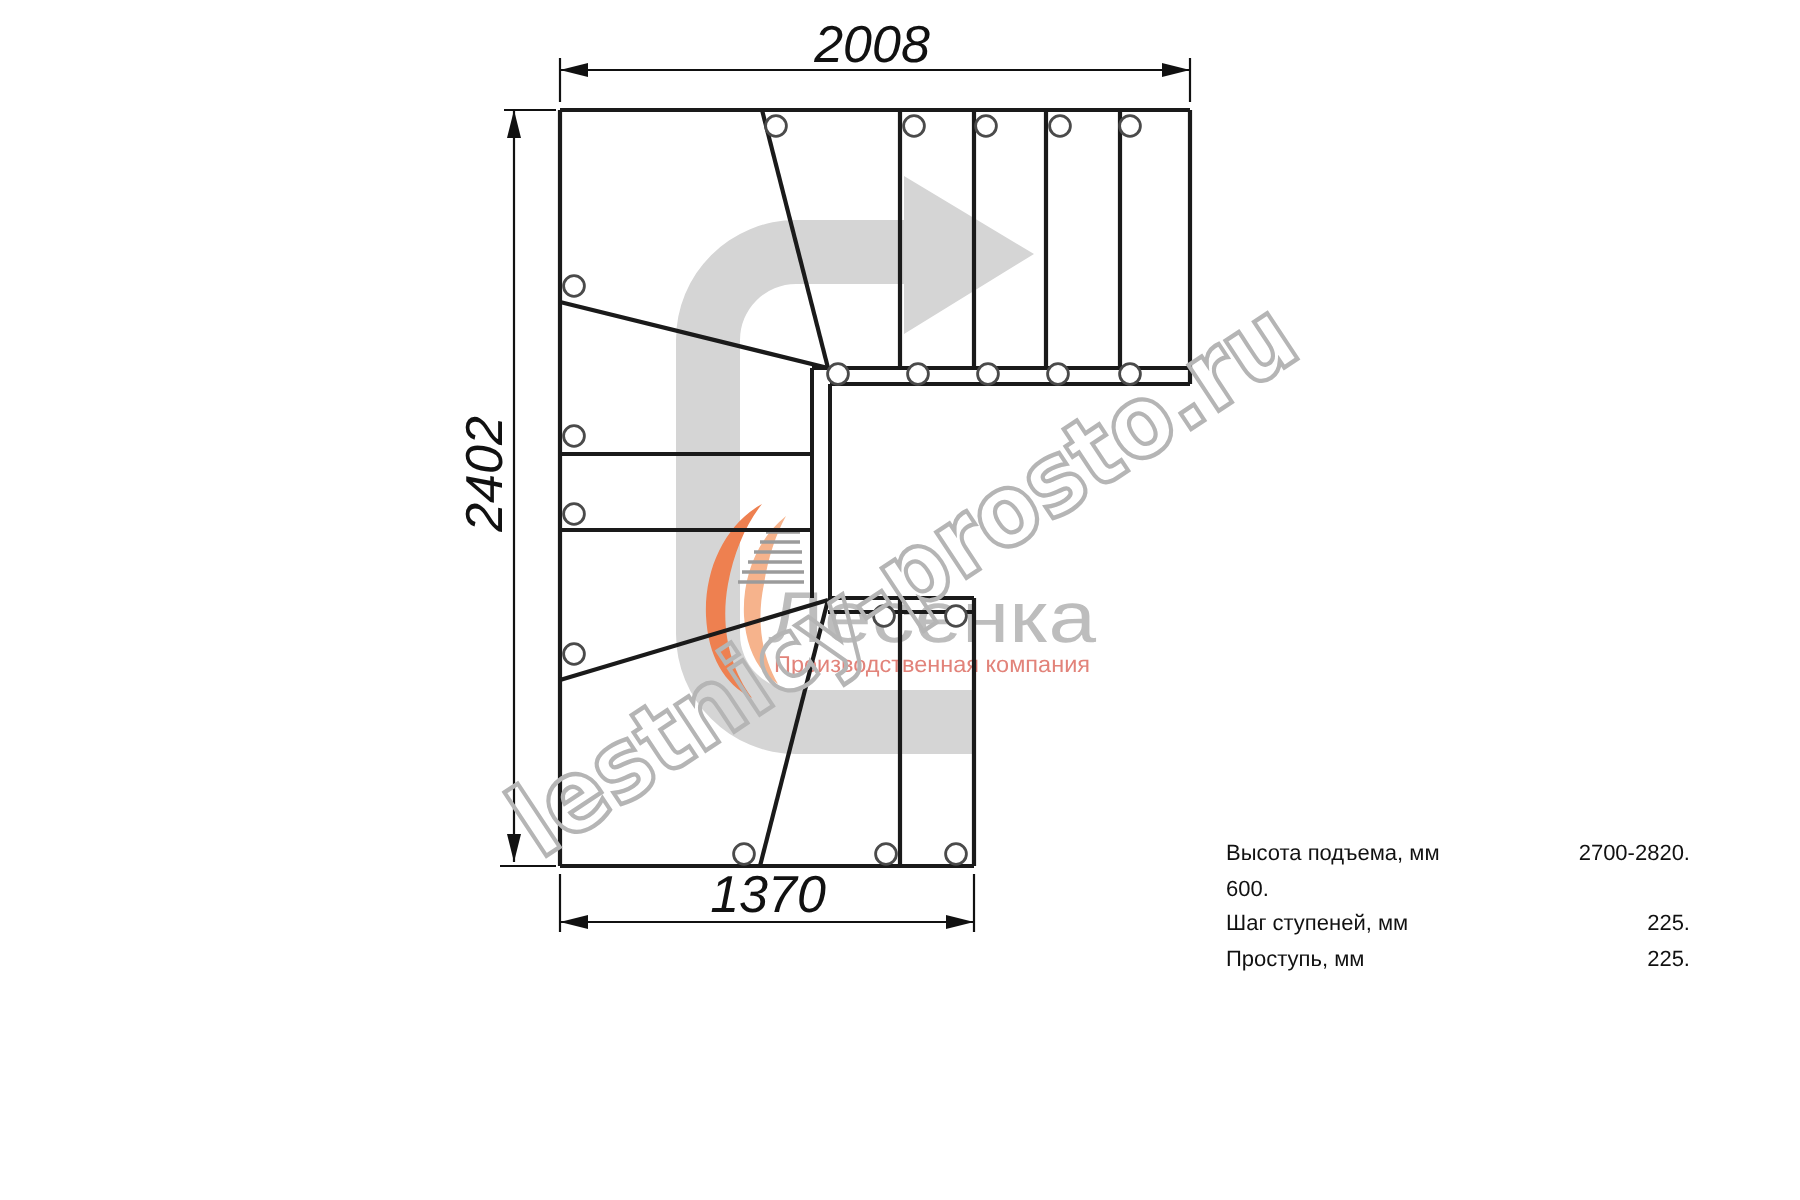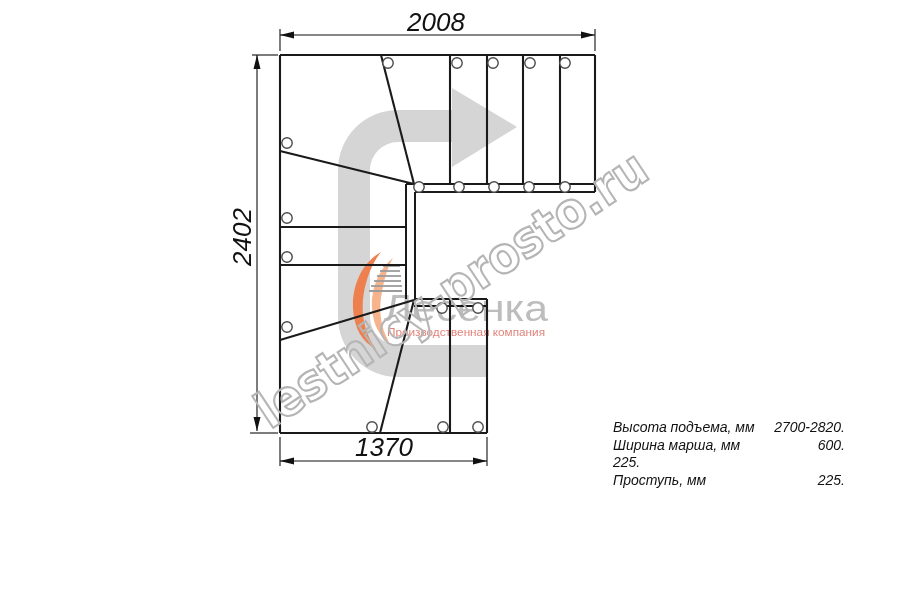--- a/index.html
+++ b/index.html
@@ -14,22 +14,21 @@
   .dim-text {
     font-family: "Liberation Sans", sans-serif;
     font-style: italic;
     font-size: 26px;
     fill: #111111;
   }
   .specs {
     position: absolute;
     left: 613px; top: 419px; width: 232px;
     font-family: "Liberation Sans", sans-serif;
-    font-style: italic;
-    font-size: 14px;
+    font-size: 11px;
     color: #111111;
   }
   .spec-row {
     display: flex;
     justify-content: space-between;
     line-height: 17.6px;
     white-space: nowrap;
   }
   .spec-value { }
 </style>
@@ -155,23 +154,23 @@
 
   <text transform="translate(270,430) rotate(-33.5)" font-family="DejaVu Sans, sans-serif" font-size="50" font-weight="bold" fill="none" stroke="#b5b5b5" stroke-width="2.2" textLength="458" lengthAdjust="spacingAndGlyphs">lestnicy-prosto.ru</text>
 </svg>
 
 <div class="specs">
   <div class="spec-row">
     <span class="spec-label">Высота подъема, мм</span>
     <span class="spec-value">2700-2820.</span>
   </div>
   <div class="spec-row">
-    <span class="spec-label">Ширина марша, мм</span>
     <span class="spec-value">600.</span>
   </div>
   <div class="spec-row">
+    <span class="spec-label">Шаг ступеней, мм</span>
     <span class="spec-value">225.</span>
   </div>
   <div class="spec-row">
     <span class="spec-label">Проступь, мм</span>
     <span class="spec-value">225.</span>
   </div>
 </div>
 
 </body></html>

